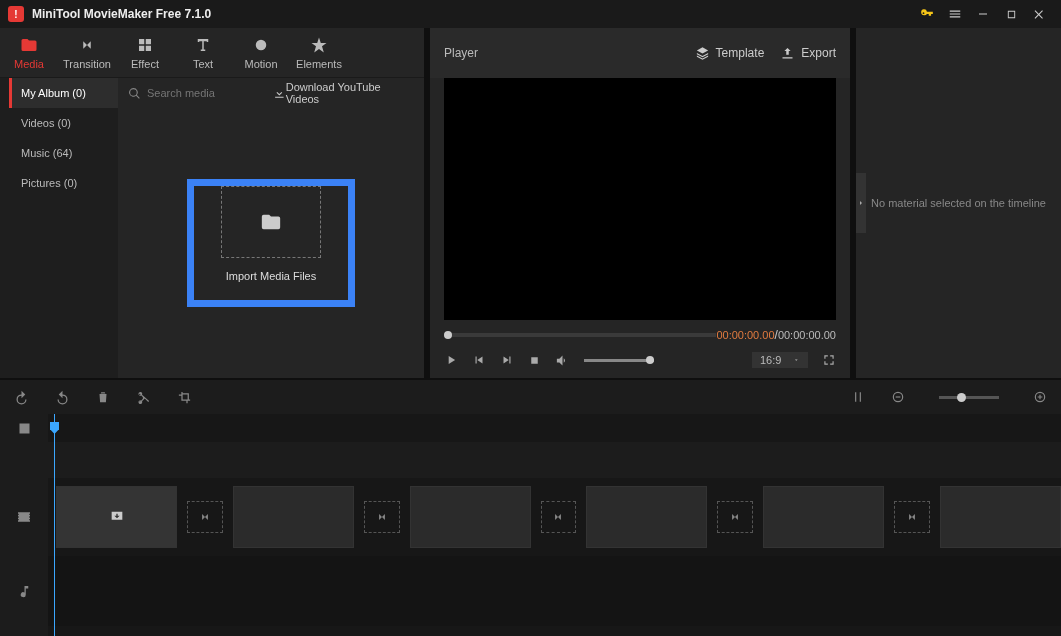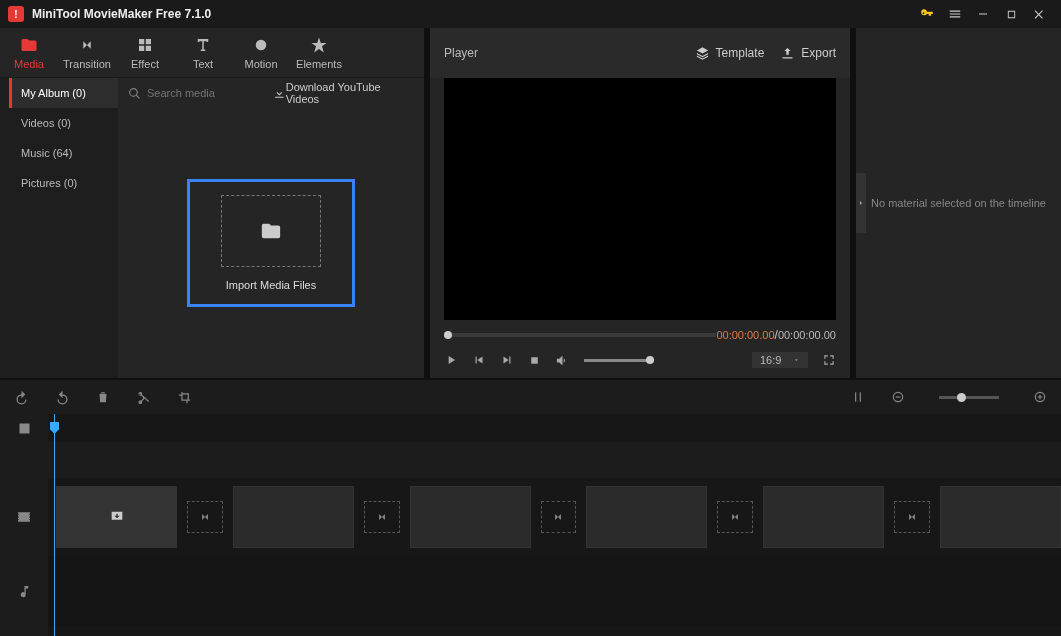--- a/index.html
+++ b/index.html
@@ -29,21 +29,21 @@
 .media-sidebar .item { padding: 9px 12px; font-size: 11px; color: #bbb; cursor: pointer; margin-left: 9px; }
 .media-sidebar .item.active { background: #2d2d2d; border-left: 3px solid #e53935; padding-left: 9px; color: #fff; }
 
 .media-content { flex: 1; background: #252525; display: flex; flex-direction: column; }
 .media-head { height: 30px; display: flex; align-items: center; padding: 0 10px; gap: 6px; }
 .search-wrap { display: flex; align-items: center; gap: 6px; color: #888; flex: 1; }
 .search-wrap input { background: transparent; border: none; color: #ccc; font-size: 11px; outline: none; width: 120px; }
 .dl-link { display: flex; align-items: center; color: #ccc; font-size: 11px; cursor: pointer; }
 
 .import-area { flex: 1; display: flex; align-items: center; justify-content: center; }
-.import-box { border: 3px solid #3b82f6; width: 168px; height: 128px; display: flex; flex-direction: column; align-items: center; justify-content: center; gap: 12px; }
+.import-box { border: 7px solid #3b82f6; width: 168px; height: 128px; display: flex; flex-direction: column; align-items: center; justify-content: flex-start; gap: 12px; }
 .import-inner { border: 1px dashed #777; width: 100px; height: 72px; display: flex; align-items: center; justify-content: center; }
 .import-box .lbl { font-size: 11px; color: #ddd; }
 
 
 .player-panel { width: 420px; display: flex; flex-direction: column; }
 .player-head { height: 50px; display: flex; align-items: center; padding: 0 14px; background: #2a2a2a; }
 .player-head .pl-title { font-size: 12px; color: #bbb; }
 .player-head .spacer { flex: 1; }
 .pl-btn { display: flex; align-items: center; gap: 6px; color: #ccc; font-size: 12px; cursor: pointer; margin-left: 16px; }
 

